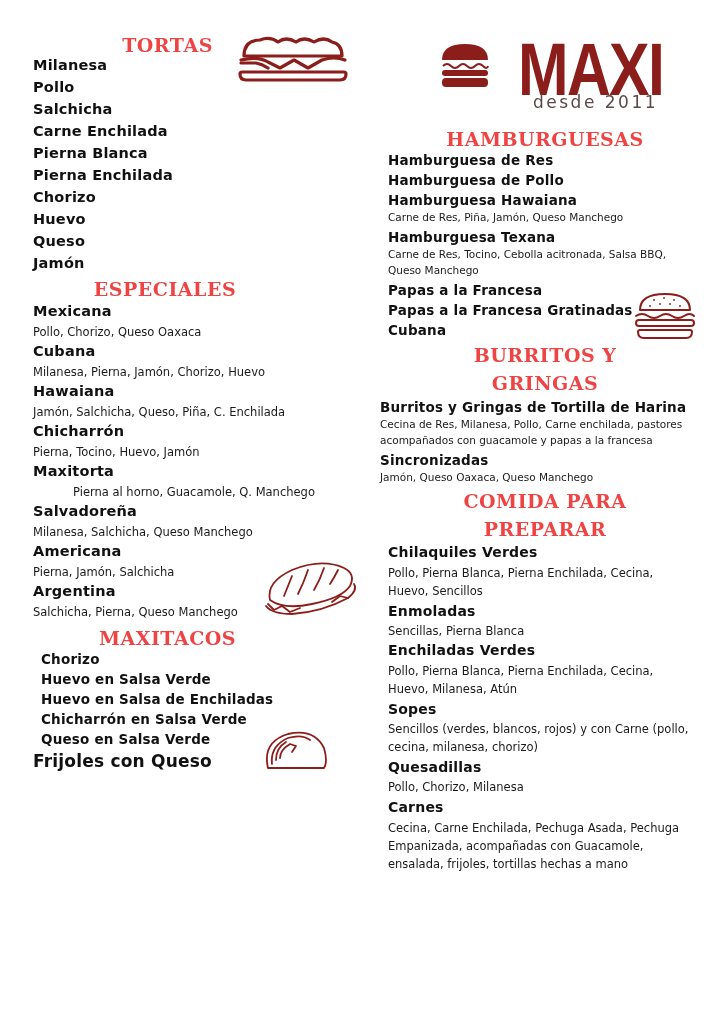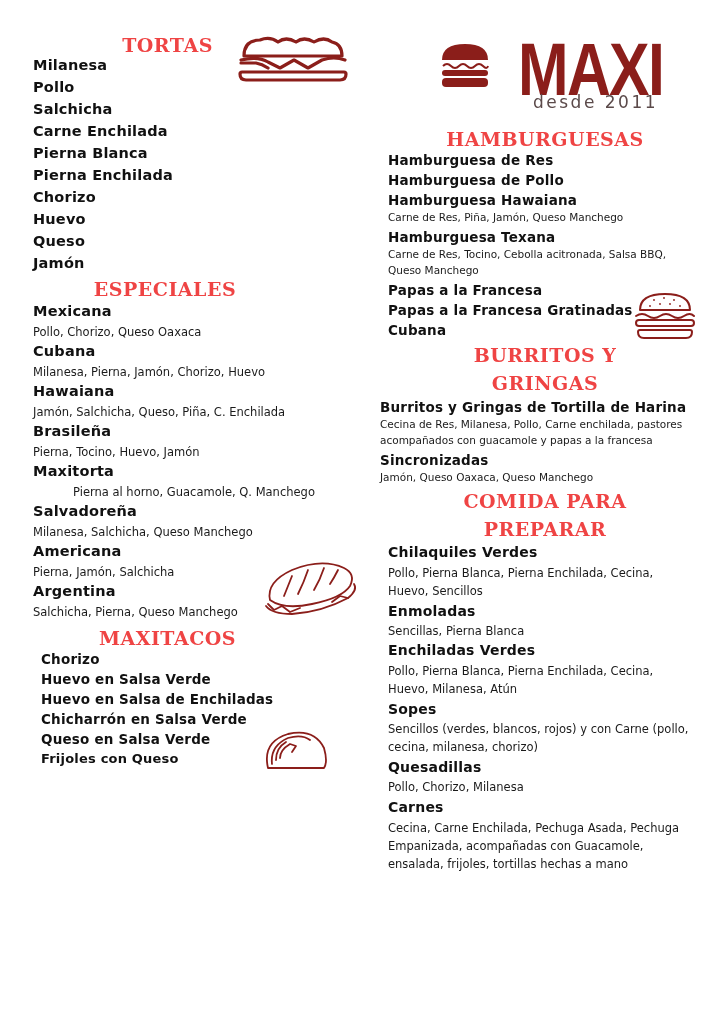--- a/index.html
+++ b/index.html
@@ -40,21 +40,21 @@
 
 <div class="heading" style="left:70px;top:278px;width:190px;font-size:19px;">ESPECIALES</div>
 
 <div>
   <div class="item" style="left:33px;top:303px;">Mexicana</div>
   <div class="desc" style="left:33px;top:325px;">Pollo, Chorizo, Queso Oaxaca</div>
   <div class="item" style="left:33px;top:343px;">Cubana</div>
   <div class="desc" style="left:33px;top:365px;">Milanesa, Pierna, Jamón, Chorizo, Huevo</div>
   <div class="item" style="left:33px;top:383px;">Hawaiana</div>
   <div class="desc" style="left:33px;top:405px;">Jamón, Salchicha, Queso, Piña, C. Enchilada</div>
-  <div class="item" style="left:33px;top:423px;">Brasileña</div>
+  <div class="item" style="left:33px;top:423px;">Chicharrón</div>
   <div class="desc" style="left:33px;top:445px;">Pierna, Tocino, Huevo, Jamón</div>
   <div class="item" style="left:33px;top:463px;">Maxitorta</div>
   <div class="desc" style="left:33px;top:485px;margin-left:40px;">Pierna al horno, Guacamole, Q. Manchego</div>
   <div class="item" style="left:33px;top:503px;">Salvadoreña</div>
   <div class="desc" style="left:33px;top:525px;">Milanesa, Salchicha, Queso Manchego</div>
   <div class="item" style="left:33px;top:543px;">Americana</div>
   <div class="desc" style="left:33px;top:565px;">Pierna, Jamón, Salchicha</div>
   <div class="item" style="left:33px;top:583px;">Argentina</div>
   <div class="desc" style="left:33px;top:605px;">Salchicha, Pierna, Queso Manchego</div>
 </div>
@@ -73,21 +73,21 @@
 </svg>
 
 <div class="heading" style="left:85px;top:627px;width:165px;font-size:19px;">MAXITACOS</div>
 
 <div>
   <div class="item" style="left:41px;top:651px;font-size:13.5px;">Chorizo</div>
   <div class="item" style="left:41px;top:671px;font-size:13.5px;">Huevo en Salsa Verde</div>
   <div class="item" style="left:41px;top:691px;font-size:13.5px;">Huevo en Salsa de Enchiladas</div>
   <div class="item" style="left:41px;top:711px;font-size:13.5px;">Chicharrón en Salsa Verde</div>
   <div class="item" style="left:41px;top:731px;font-size:13.5px;">Queso en Salsa Verde</div>
-  <div class="item" style="left:41px;top:751px;font-size:13px;text-align:right;">Frijoles con Queso</div>
+  <div class="item" style="left:33px;top:751px;font-size:17px;text-align:right;">Frijoles con Queso</div>
 </div>
 
 <svg style="left:262px;top:728px;" width="66" height="44" viewBox="0 0 66 44">
   <g fill="none" stroke="#8b1e1a" stroke-width="1.8" stroke-linecap="round" stroke-linejoin="round">
     <path d="M6 40 Q0 14 26 6 Q52 0 62 20 Q66 34 62 40 Z"></path>
     <path d="M10 36 Q8 18 26 10 Q40 6 48 12"></path>
     <path d="M14 32 Q14 20 24 14"></path>
     <path d="M18 30 Q18 22 28 16 L34 18 L30 24"></path>
   </g>
 </svg>

